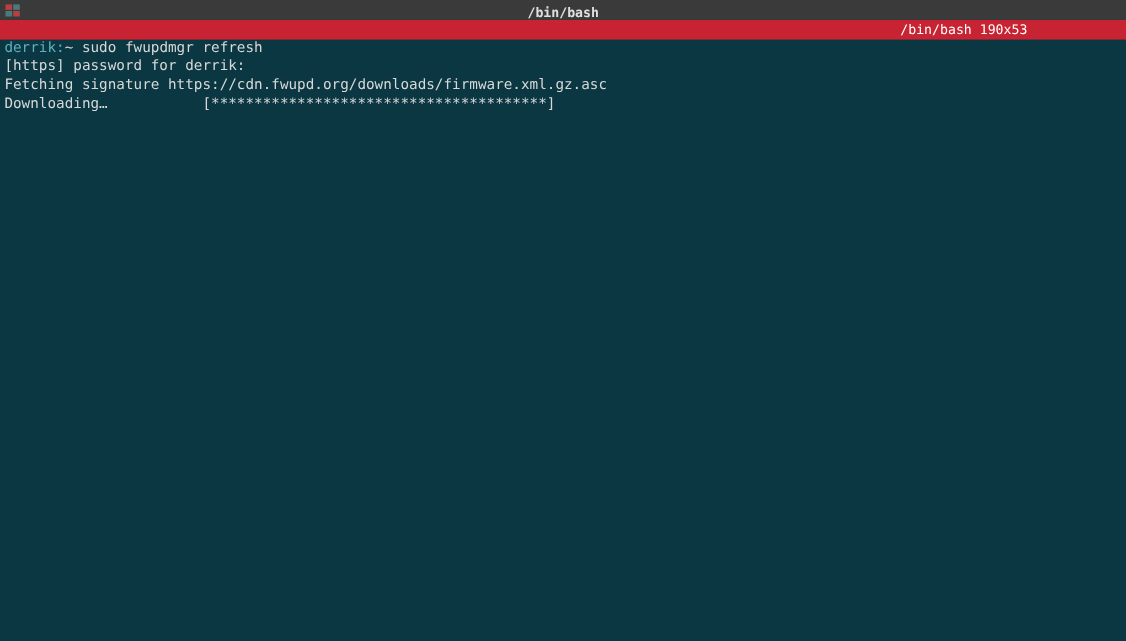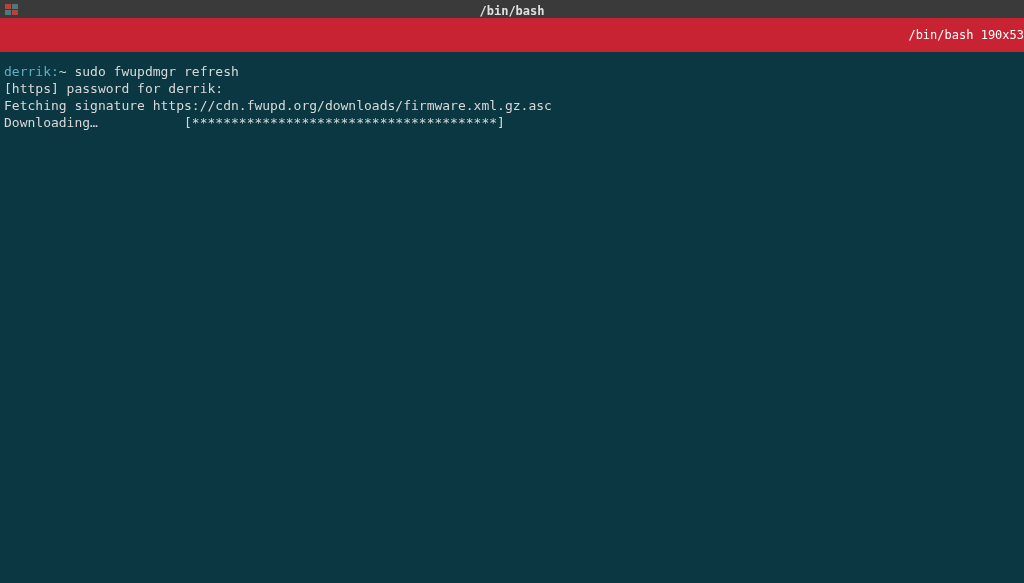--- a/index.html
+++ b/index.html
@@ -40,32 +40,33 @@
     .wi-1 { background: #b84040; }
     .wi-2 { background: #4a7a7a; }
     .wi-3 { background: #4a7a7a; }
     .wi-4 { background: #b84040; }
     .title-text {
       color: #e0e0e0;
       font-weight: bold;
       font-size: 12px;
     }
     .statusbar {
-      height: 34px;
+      height: 18px;
       background: #c82333;
       display: flex;
       align-items: center;
       justify-content: flex-end;
+      padding-right: 90px;
     }
     .status-text {
       color: #ffffff;
       font-size: 12px;
     }
     .terminal-body {
-      padding: 12px 4px;
+      padding: 0 4px;
       color: #d8d8d8;
       line-height: 1.3;
     }
     .line {
       white-space: pre;
       font-size: 13px;
     }
     .prompt-user {
       color: #5fb0c0;
     }

